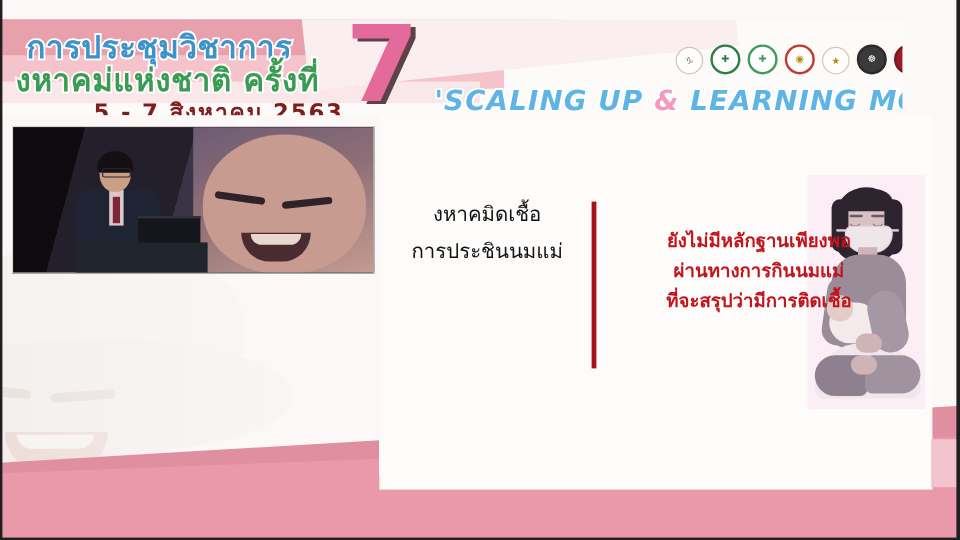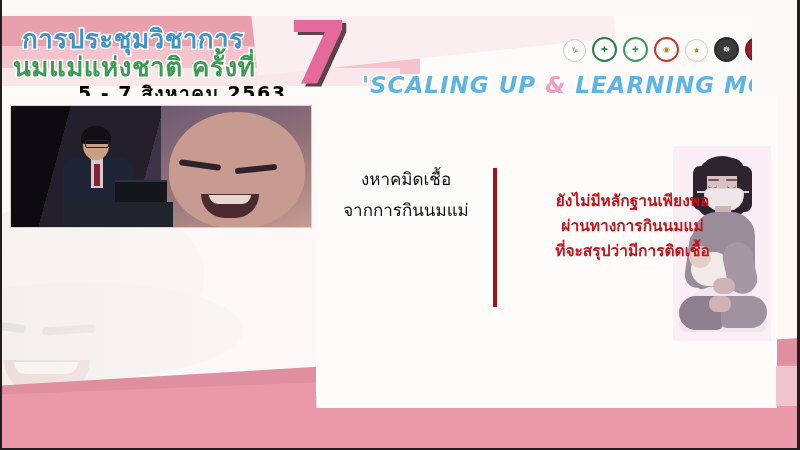--- a/index.html
+++ b/index.html
@@ -20,21 +20,21 @@
               transform:rotate(-6deg);transform-origin:left top;}
   .band-slant2{position:absolute;left:255px;top:-30px;width:340px;height:52px;background:#f6cdd4;
               transform:rotate(-6deg);transform-origin:left top;}
 
   .hdr-line1{position:absolute;left:22px;top:2px;font-size:26px;font-weight:bold;color:#3b93c9;
              letter-spacing:.5px;
              -webkit-text-stroke:3px #ffffff;paint-order:stroke fill;white-space:nowrap;}
   .hdr-line2{position:absolute;left:13px;top:30px;font-size:26px;font-weight:bold;color:#3a9c52;
              letter-spacing:.5px;
              -webkit-text-stroke:3px #ffffff;paint-order:stroke fill;white-space:nowrap;}
-  .hdr-date{position:absolute;left:78px;top:62px;font-size:19px;font-weight:bold;color:#000000;
+  .hdr-date{position:absolute;left:78px;top:62px;font-size:19px;font-weight:bold;color:#7f1d1d;
             letter-spacing:1.5px;white-space:nowrap;}
 
   .big-seven{position:absolute;left:288px;top:-6px;font-size:88px;line-height:88px;font-weight:bold;
              color:#e36a9a;text-shadow:4px 3px 0 #5d4248;white-space:nowrap;}
 
   .tagline{position:absolute;left:362px;top:56px;font-size:23px;font-weight:bold;color:#5fb4e6;
            letter-spacing:1px;white-space:nowrap;font-style:italic;
            -webkit-text-stroke:3px #ffffff;paint-order:stroke fill;}
   .tagline .amp{color:#f29ac0;}
 
@@ -183,21 +183,21 @@
 
   <div id="header">
     <div class="band-dark"></div>
     <div class="band-dark2"></div>
     <div class="band-mid"></div>
     <div class="band-light"></div>
     <div class="band-slant2"></div>
     <div class="band-slant"></div>
 
     <div class="hdr-line1">การประชุมวิชาการ</div>
-    <div class="hdr-line2">นมแม่แห่งชาติ ครั้งที่</div>
+    <div class="hdr-line2">งหาคม่แห่งชาติ ครั้งที่</div>
     <div class="hdr-date">5 - 7 สิงหาคม 2563</div>
     <div class="big-seven">7</div>
 
     <div class="tagline">
       <span>'SCALING UP </span><span class="amp">&amp;</span><span> LEARNING MORE'</span>
     </div>
 
     <div id="logos">
       <div class="logo lg1">
           <span>♑</span>
@@ -260,21 +260,21 @@
       <div class="ph-tie"></div>
       <div class="ph-head"></div>
       <div class="ph-hair"></div>
       <div class="ph-glass"></div>
       <div class="ph-laptop"></div>
       <div class="ph-podium"></div>
     </div>
 
     <div class="qblock">
       <div class="qline">งหาคมิดเชื้อ</div>
-      <div class="qline">จากการกินนมแม่</div>
+      <div class="qline">การประชินนมแม่</div>
     </div>
 
     <div class="redrule"></div>
 
     <div class="illus">
       <div class="il-hair-back"></div>
       <div class="il-face"></div>
       <div class="il-hair-fringe"></div>
       <div class="il-hair-sideL"></div>
       <div class="il-hair-sideR"></div>

